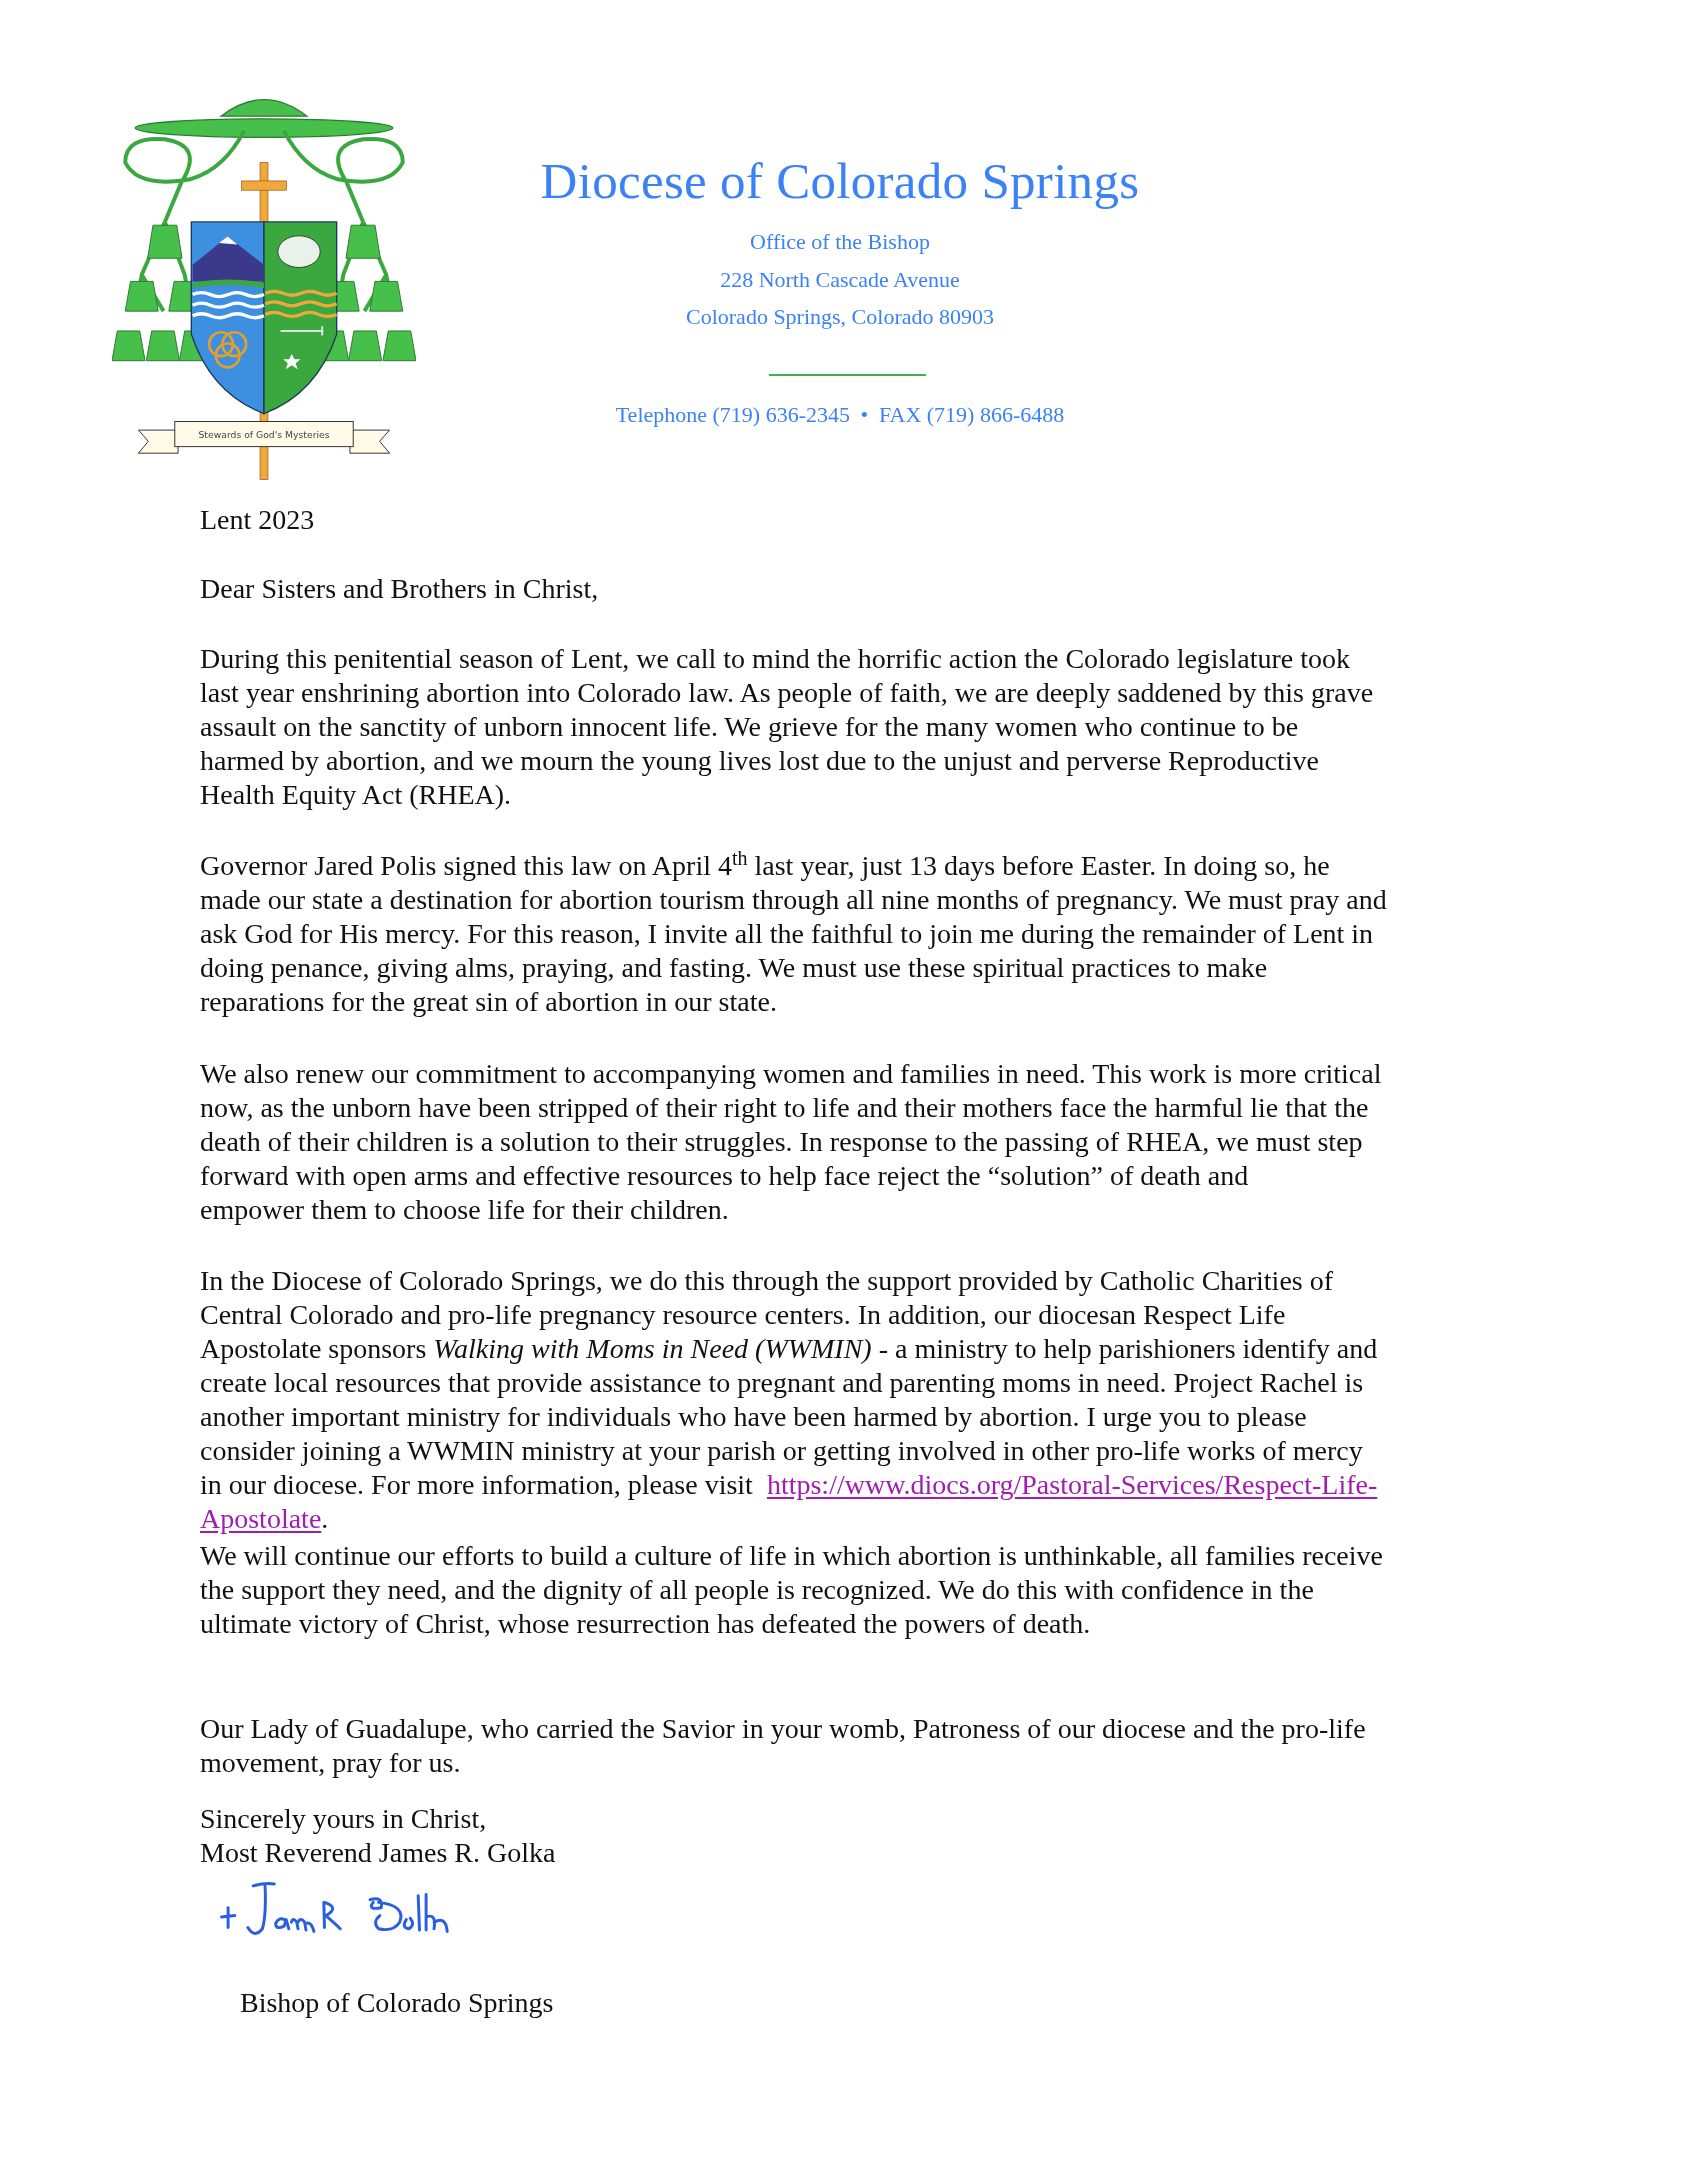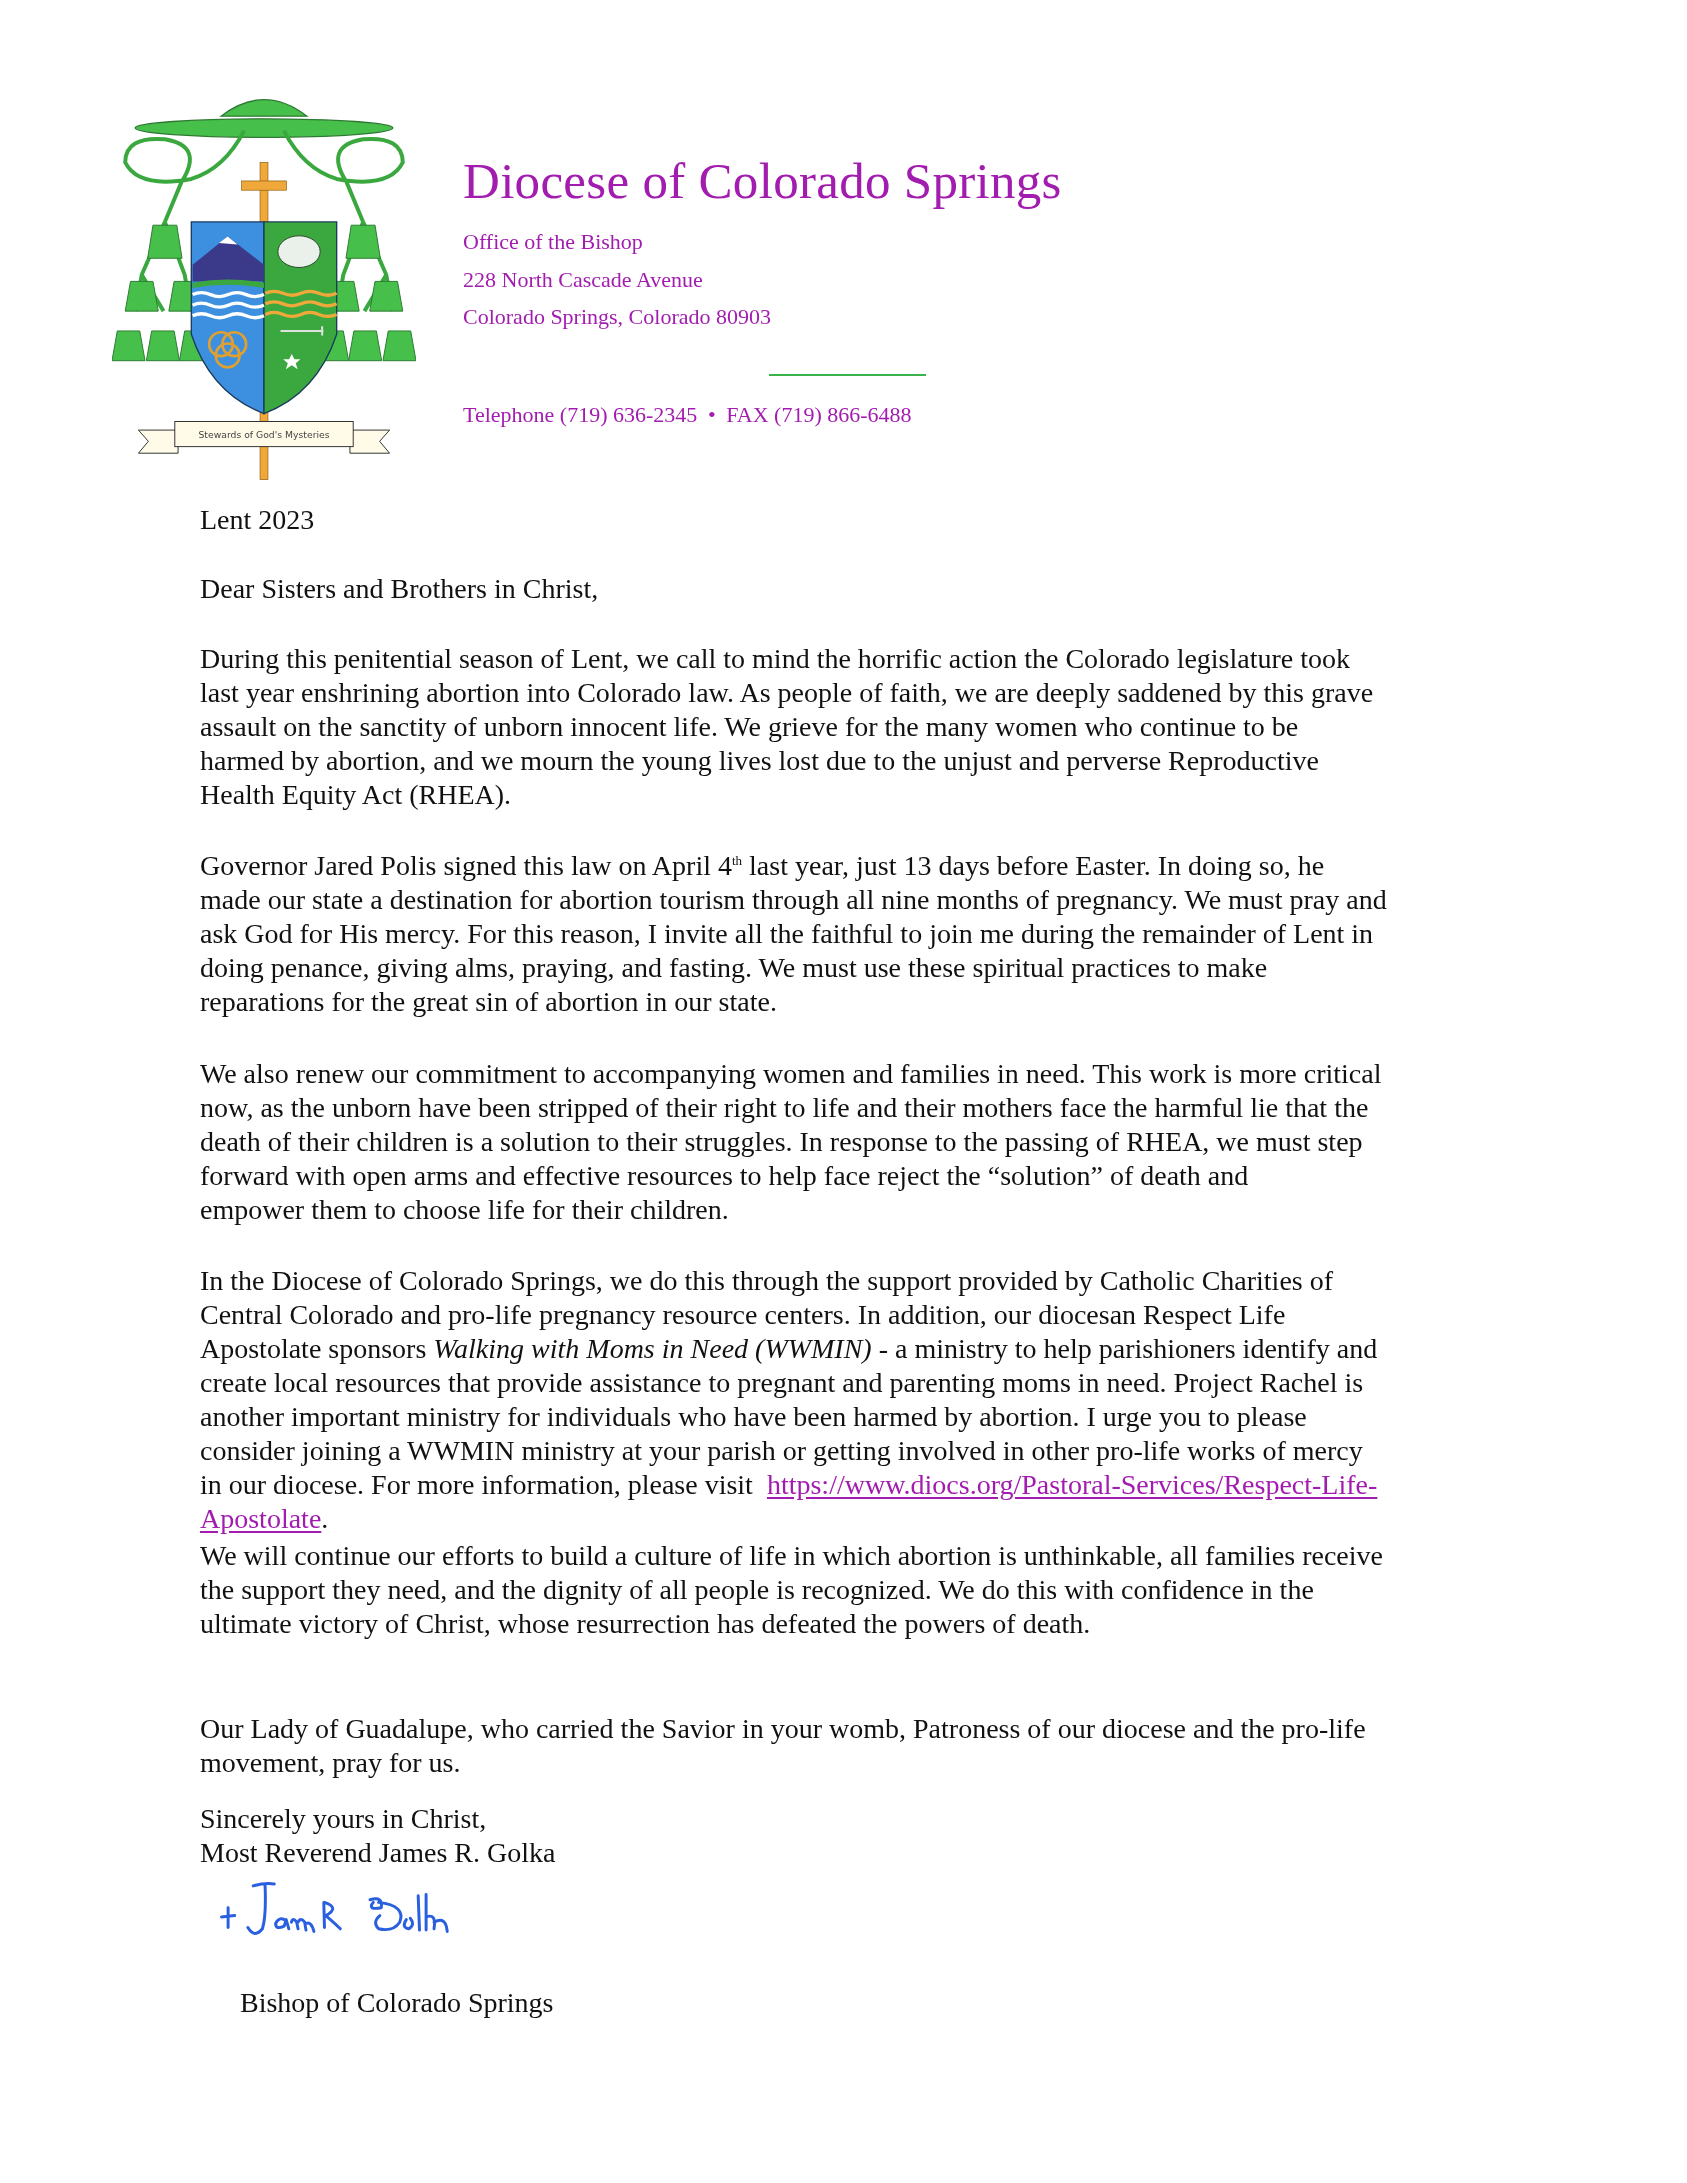--- a/index.html
+++ b/index.html
@@ -1,21 +1,21 @@
 <!DOCTYPE html>
 <html style="font-size:10.6px"><head>
 <meta charset="utf-8">
 <style>
   html, body { margin: 0; padding: 0; background: #ffffff; }
   body { width: 1687px; height: 2183px; position: relative; overflow: hidden; }
   .page { position: absolute; left: 0; top: 0; width: 1687px; height: 2183px; background: #fff; }
 
   
   .crest { position: absolute; left: 112px; top: 83px; width: 304px; height: 410px; }
-  .lh { position: absolute; left: 463px; width: 754px; color: #a21caf;
+  .lh { position: absolute; left: 463px; width: 754px; text-align: center; color: #3b82f6;
         font-family: "Liberation Serif", "DejaVu Serif", serif; }
   .lh-title { top: 151px; font-size: 51px; line-height: 60px; letter-spacing: 0.3px; }
   .lh-line { font-size: 22px; line-height: 38px; }
   .lh-office { top: 223px; }
   .lh-street { top: 261px; }
   .lh-city { top: 298px; }
   .lh-divider { position: absolute; left: 769px; top: 374px; width: 157px; height: 2px; background: #3cb34a; }
   .lh-contact { top: 400px; font-size: 22px; line-height: 29px; }
   .lh-contact .bullet { margin: 0 10.6px; }
 
@@ -28,21 +28,21 @@
   .para { white-space: nowrap; }
   .p1 { top: 642px; }
   .p2 { top: 849px; }
   .p3 { top: 1057px; }
   .p4 { top: 1264px; }
   .p5 { top: 1539px; }
   .p6 { top: 1712px; }
   .closing { top: 1802px; }
   .sig-name { top: 1836px; }
   .sig-title { top: 1986px; margin-left: 40px; }
-  .sup { font-size: 13px; vertical-align: 10px; line-height: 0; text-align: center; }
+  .sup { font-size: 20px; vertical-align: 10px; line-height: 0; text-align: center; }
   .ital { font-style: italic; }
   .link { text-decoration: underline; color: #a21caf; text-underline-offset: 2.6px; }
   .signature { position: absolute; left: 208px; top: 1876px; width: 291px; height: 66px; }
 </style>
 </head>
 <body>
 
 <div class="page">
 
   <svg class="crest" viewBox="0 0 460 620">

